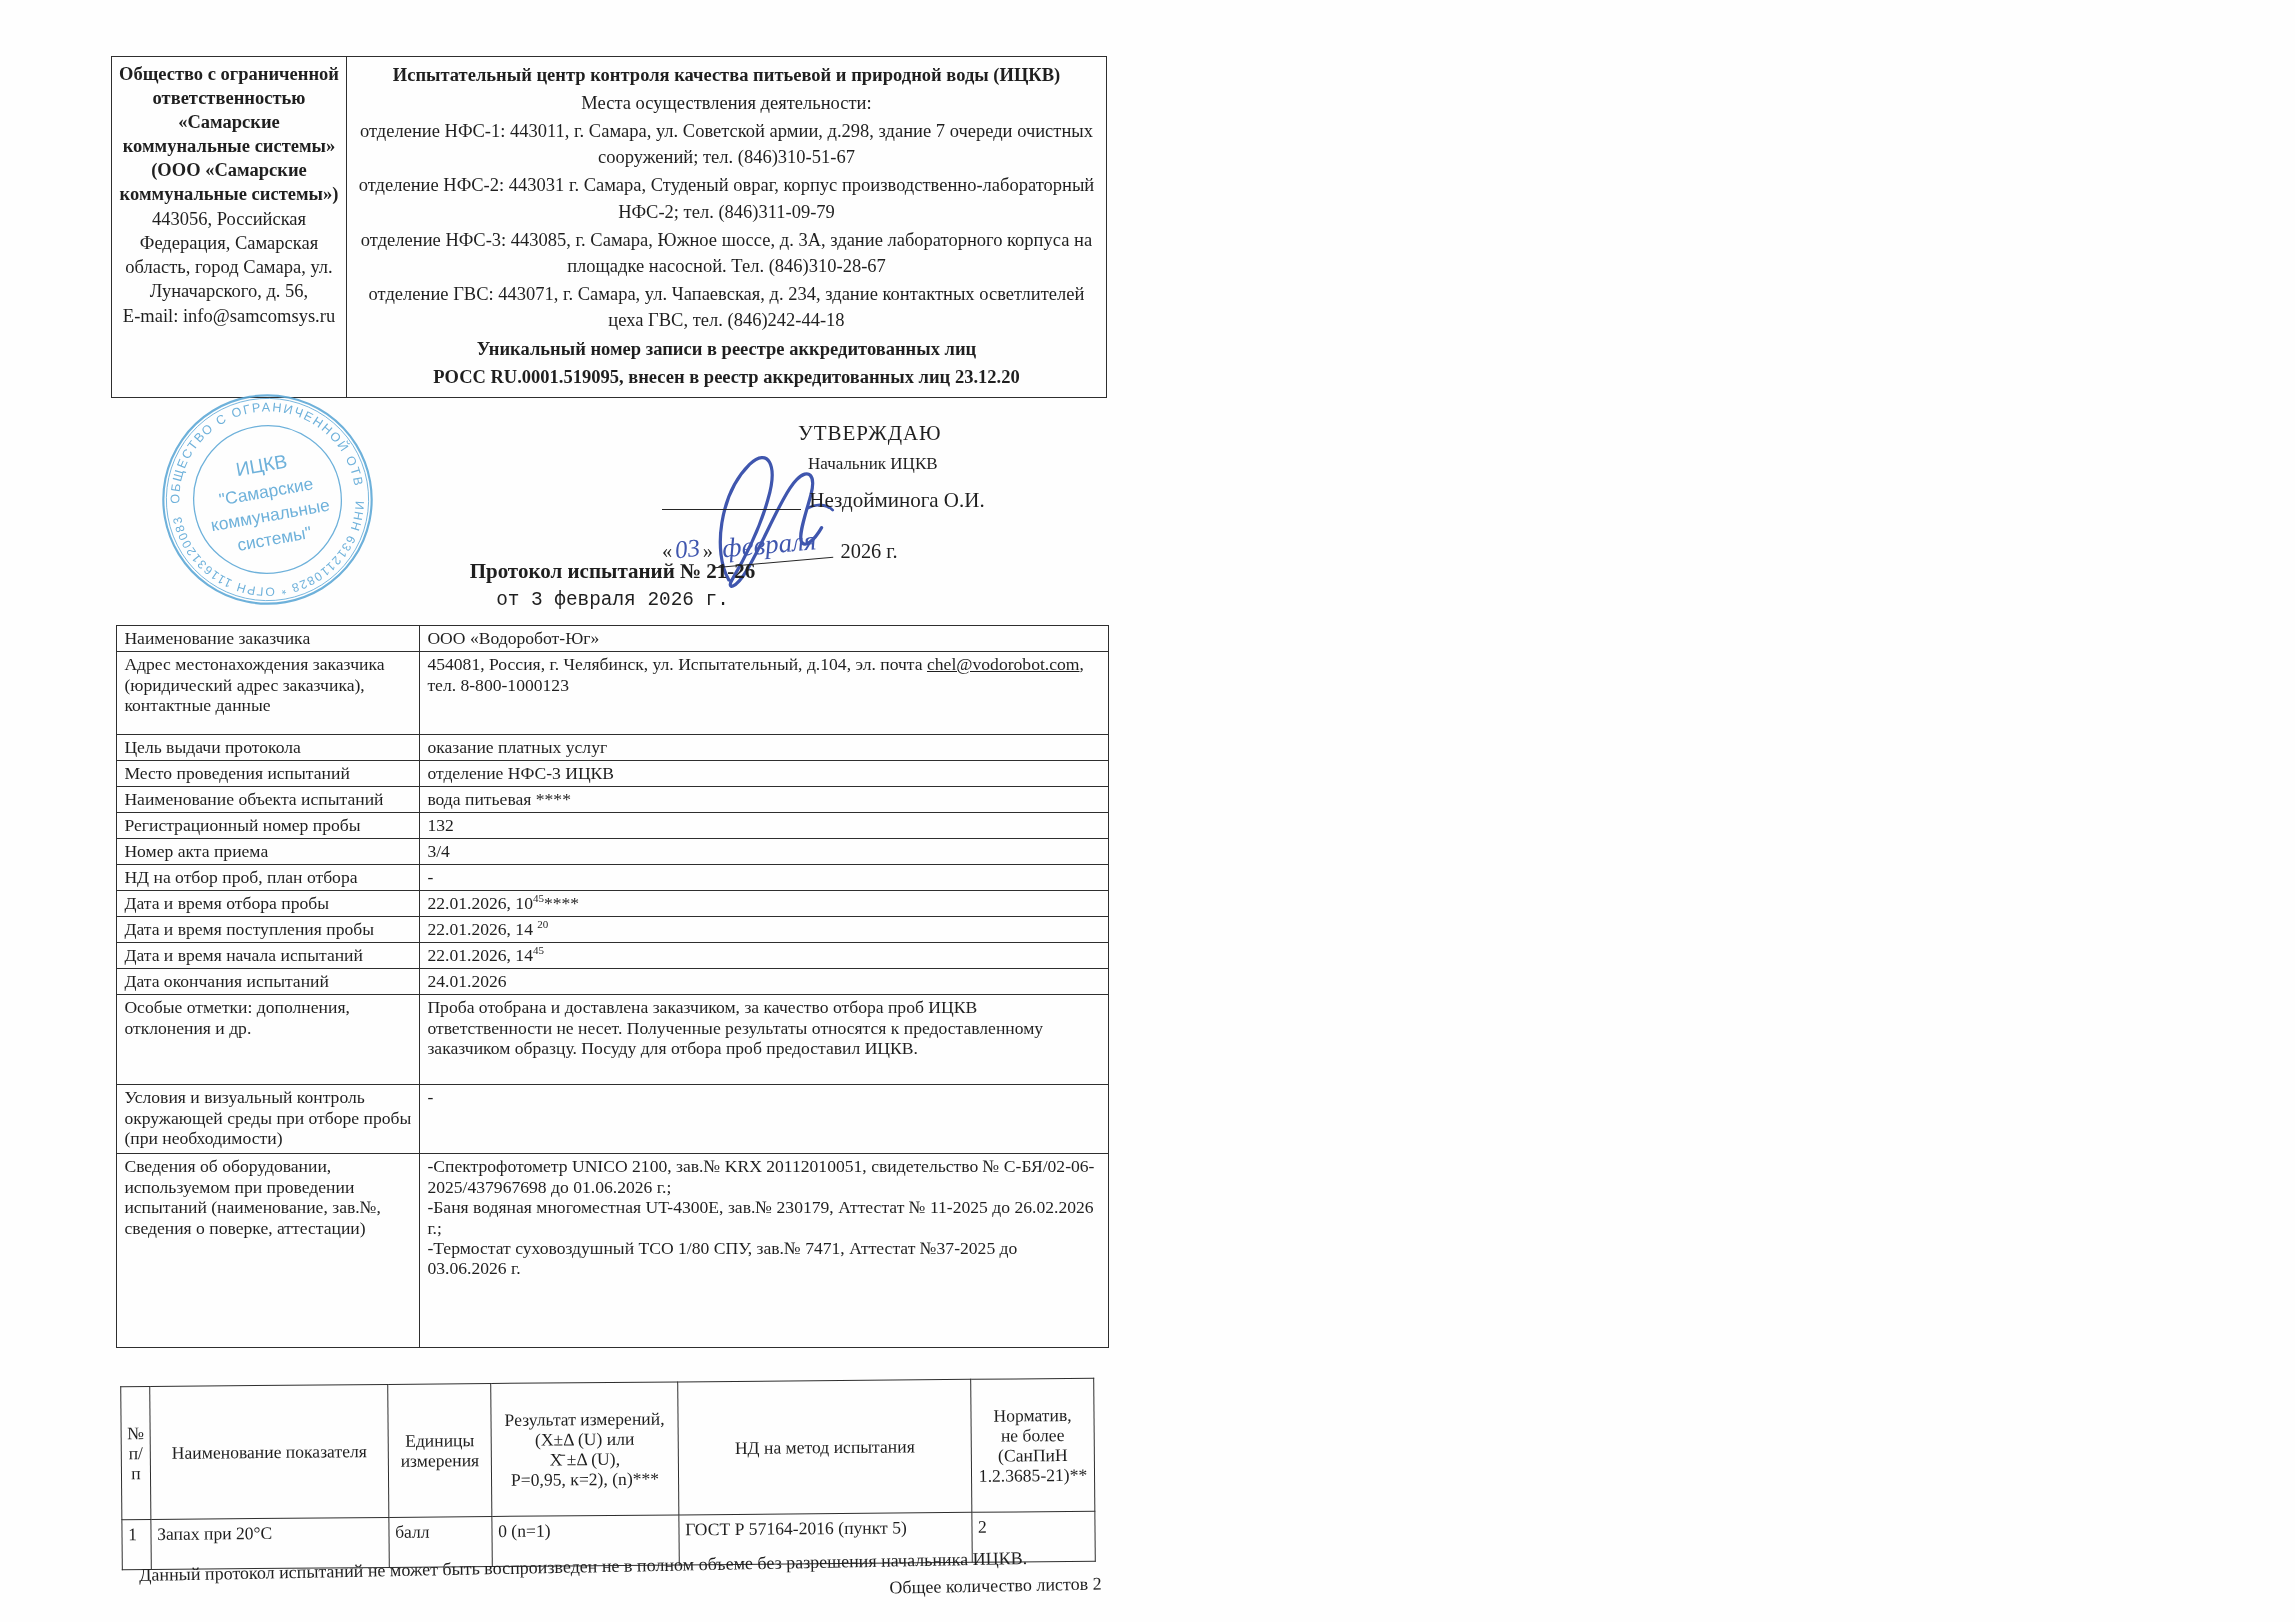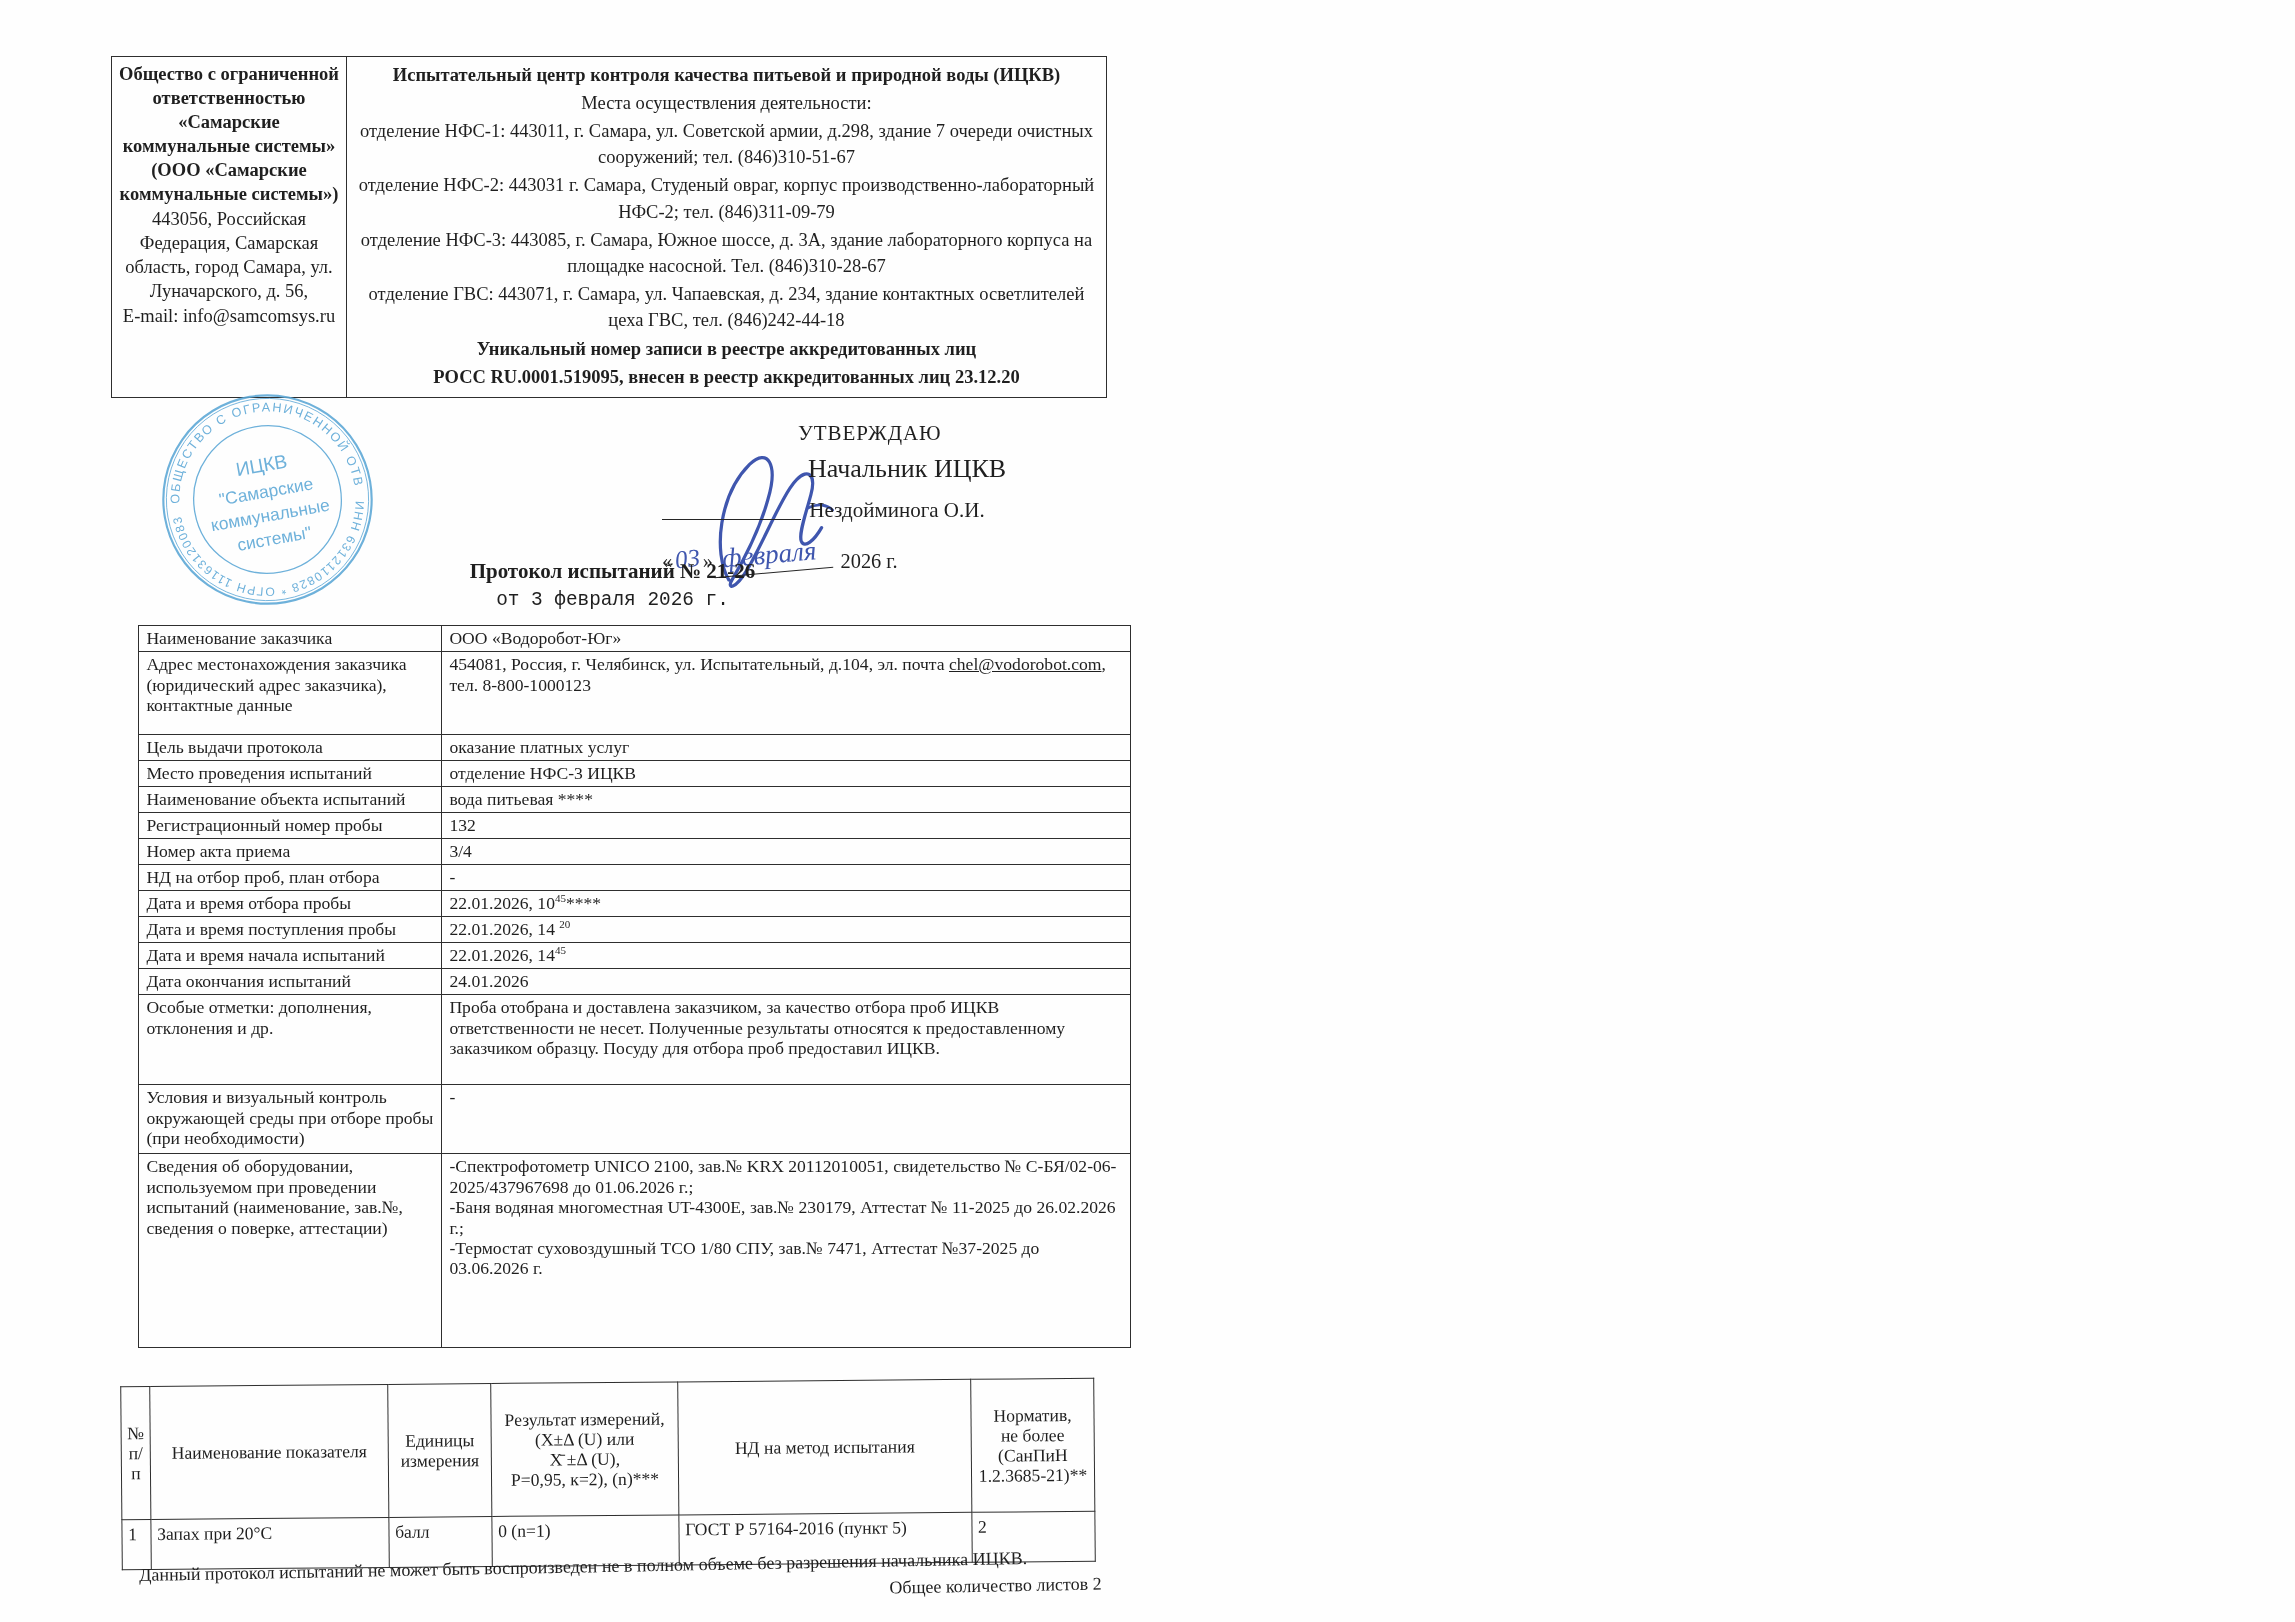--- a/index.html
+++ b/index.html
@@ -25,37 +25,37 @@
   .ht-right .bold { font-weight:bold; }
   .ht-right div { margin-bottom:1.9px; }
 
   
   .stamp { position:absolute; left:157px; top:391px; width:221px; height:217px;
            transform:rotate(-10deg); opacity:.88; pointer-events:none; }
 
   
   .approve { position:absolute; left:662px; top:421px; width:467px; font-size:21px; }
   .ap-l1 { margin-left:136px; letter-spacing:0.9px; }
-  .ap-l2 { margin-left:146px; margin-top:8.3px; font-size:26px; }
+  .ap-l2 { margin-left:146px; margin-top:8.3px; font-size:17px; }
   .ap-l3 { margin-top:14px; display:flex; }
   .sigline { width:139px; border-bottom:1.4px solid #262626; height:20.4px; margin-right:8.3px; }
   .ap-l4 { margin-top:15.7px; font-size:20.4px; display:flex; align-items:flex-end; }
   .hand { font-style:italic; color:#3f56ae; }
   .hand-day { display:inline-block; font-size:25px; transform:rotate(-7deg); margin:0 2.8px; }
   .hand-month { display:inline-block; font-size:27px; transform:rotate(-5deg);
                 border-bottom:1.4px solid #262626; padding:0 15.7px 1.9px 9.3px; margin-right:8.3px; }
   .sig1 { position:absolute; left:703px; top:439px; width:167px; height:157px; }
 
   
   .title-block { position:absolute; left:116px; top:559px; width:993px; text-align:center; }
   .t1 { font-weight:bold; font-size:21px; }
   .t2 { font-size:19.4px; margin-top:4.6px;font-family:Liberation Mono, monospace; }
 
   
-  .info-table { position:absolute; left:116px; top:625px; width:993px; font-size:17.6px; line-height:1.16;margin-left:22px; }
+  .info-table { position:absolute; left:116px; top:625px; width:993px; font-size:17.6px; line-height:1.16; }
   .info-table td { padding:2.3px 7.4px; }
   .email-u { text-decoration:underline; }
   sup.tsup { font-size:11px; vertical-align:super; line-height:0; }
 
   
   .rtable { font-size:17.6px; line-height:1.15; }
   .rtable th { font-weight:normal; text-align:center; vertical-align:middle;
                white-space:pre-line; padding:2.8px 3.7px; }
   .rtable td { padding:3.7px 5.6px; }
   .rt1 { position:absolute; left:121px; top:1382px; width:972px; transform:rotate(-0.5deg); }

